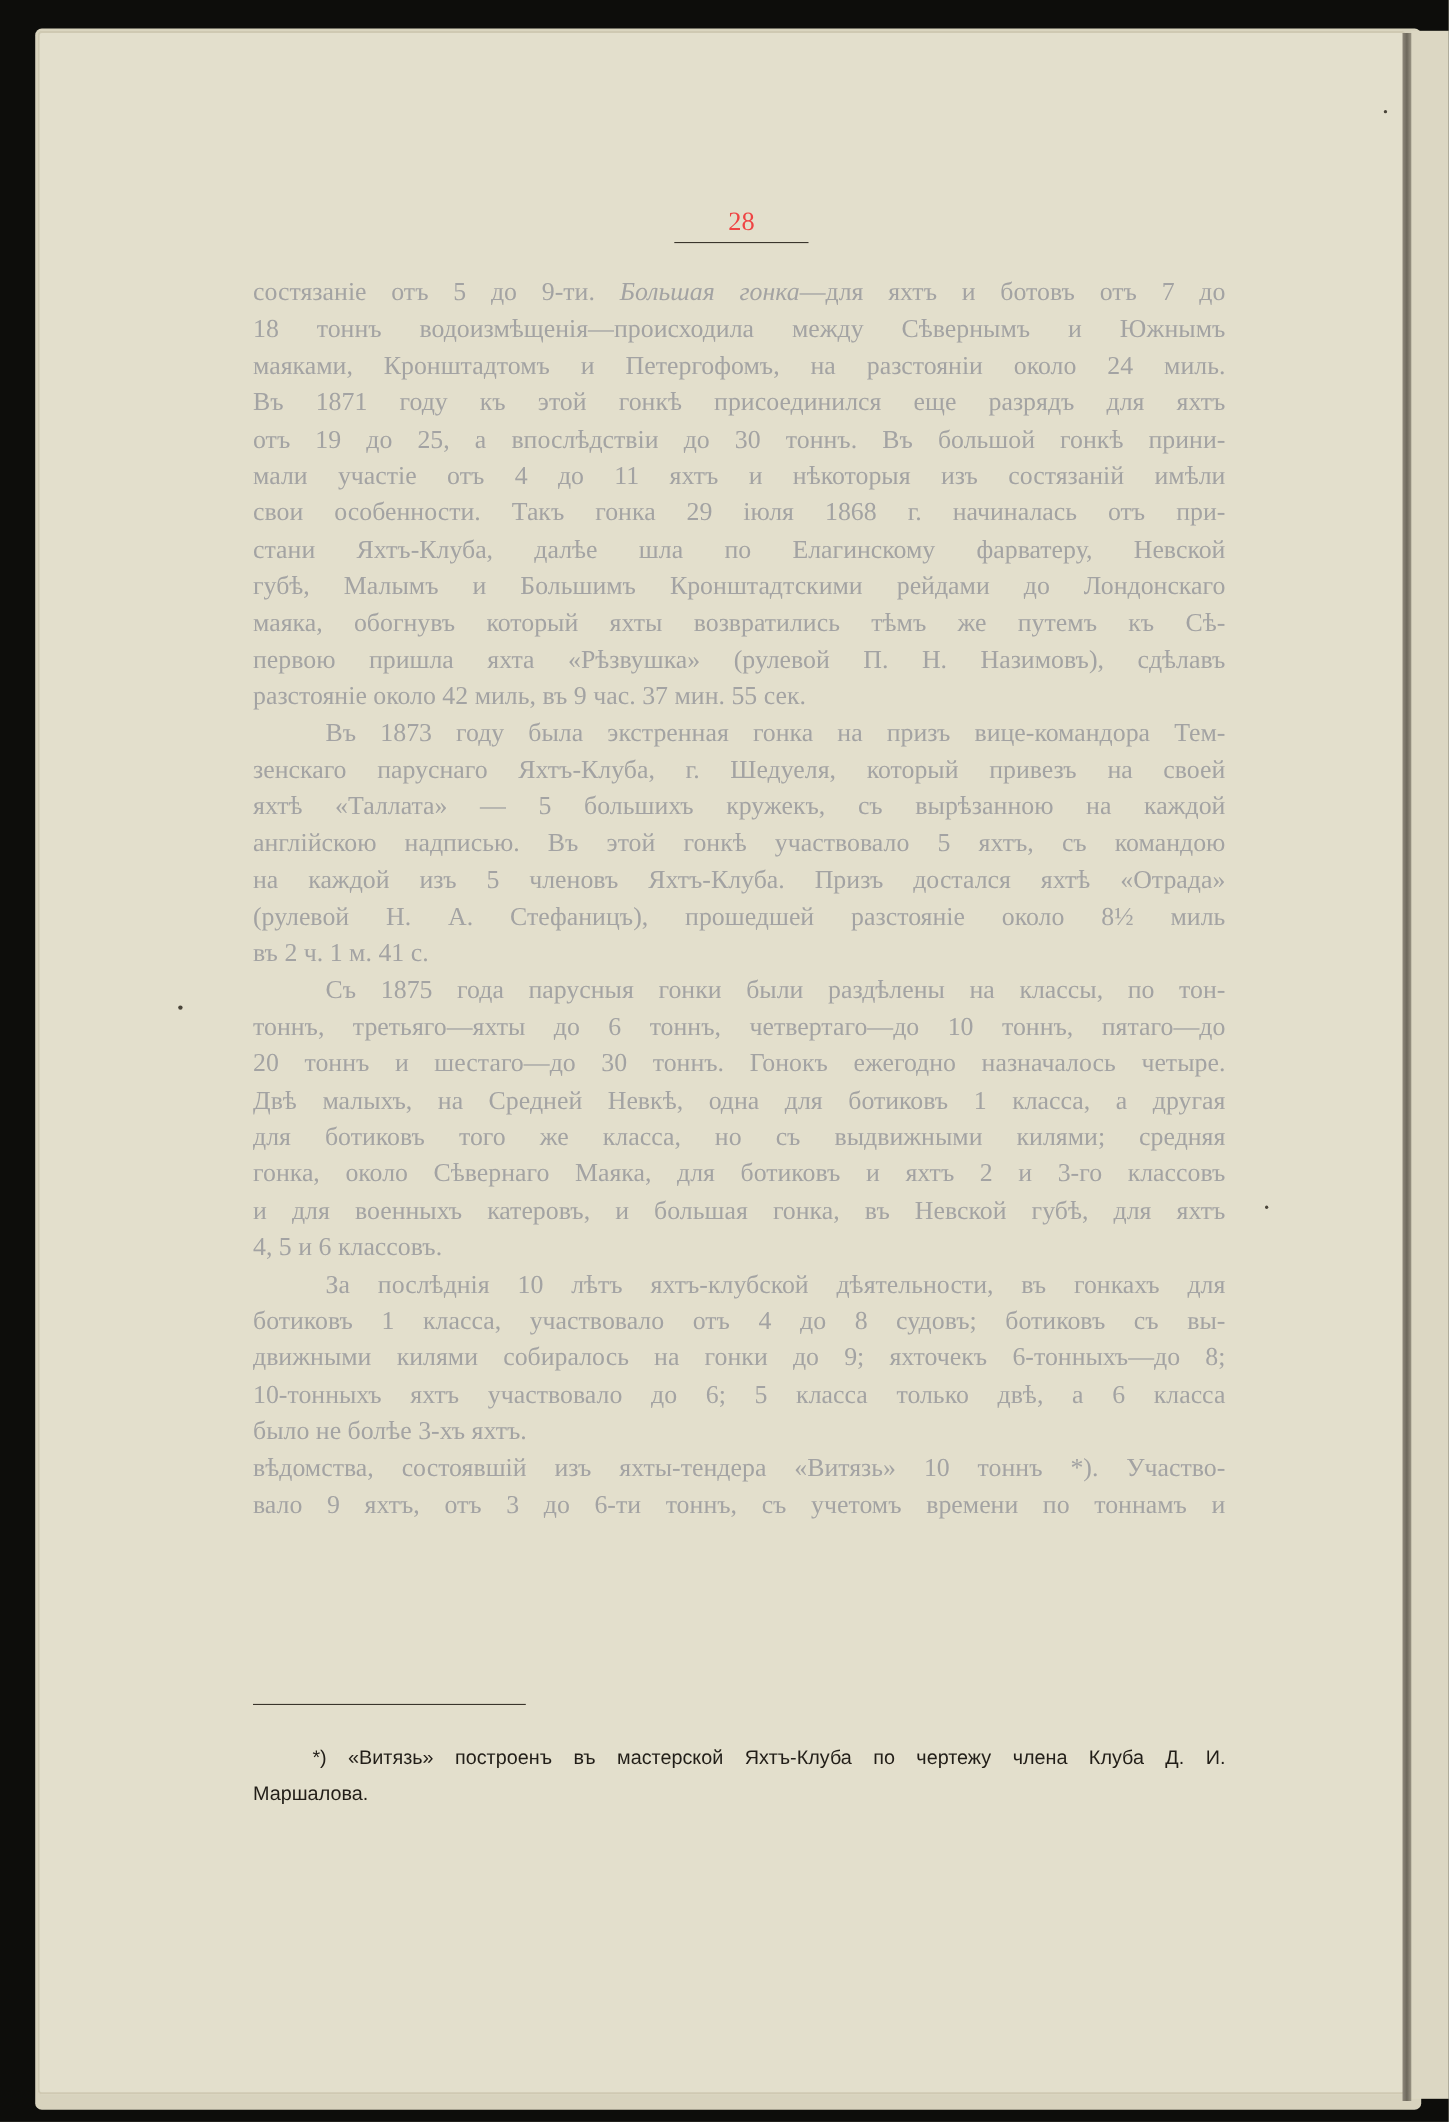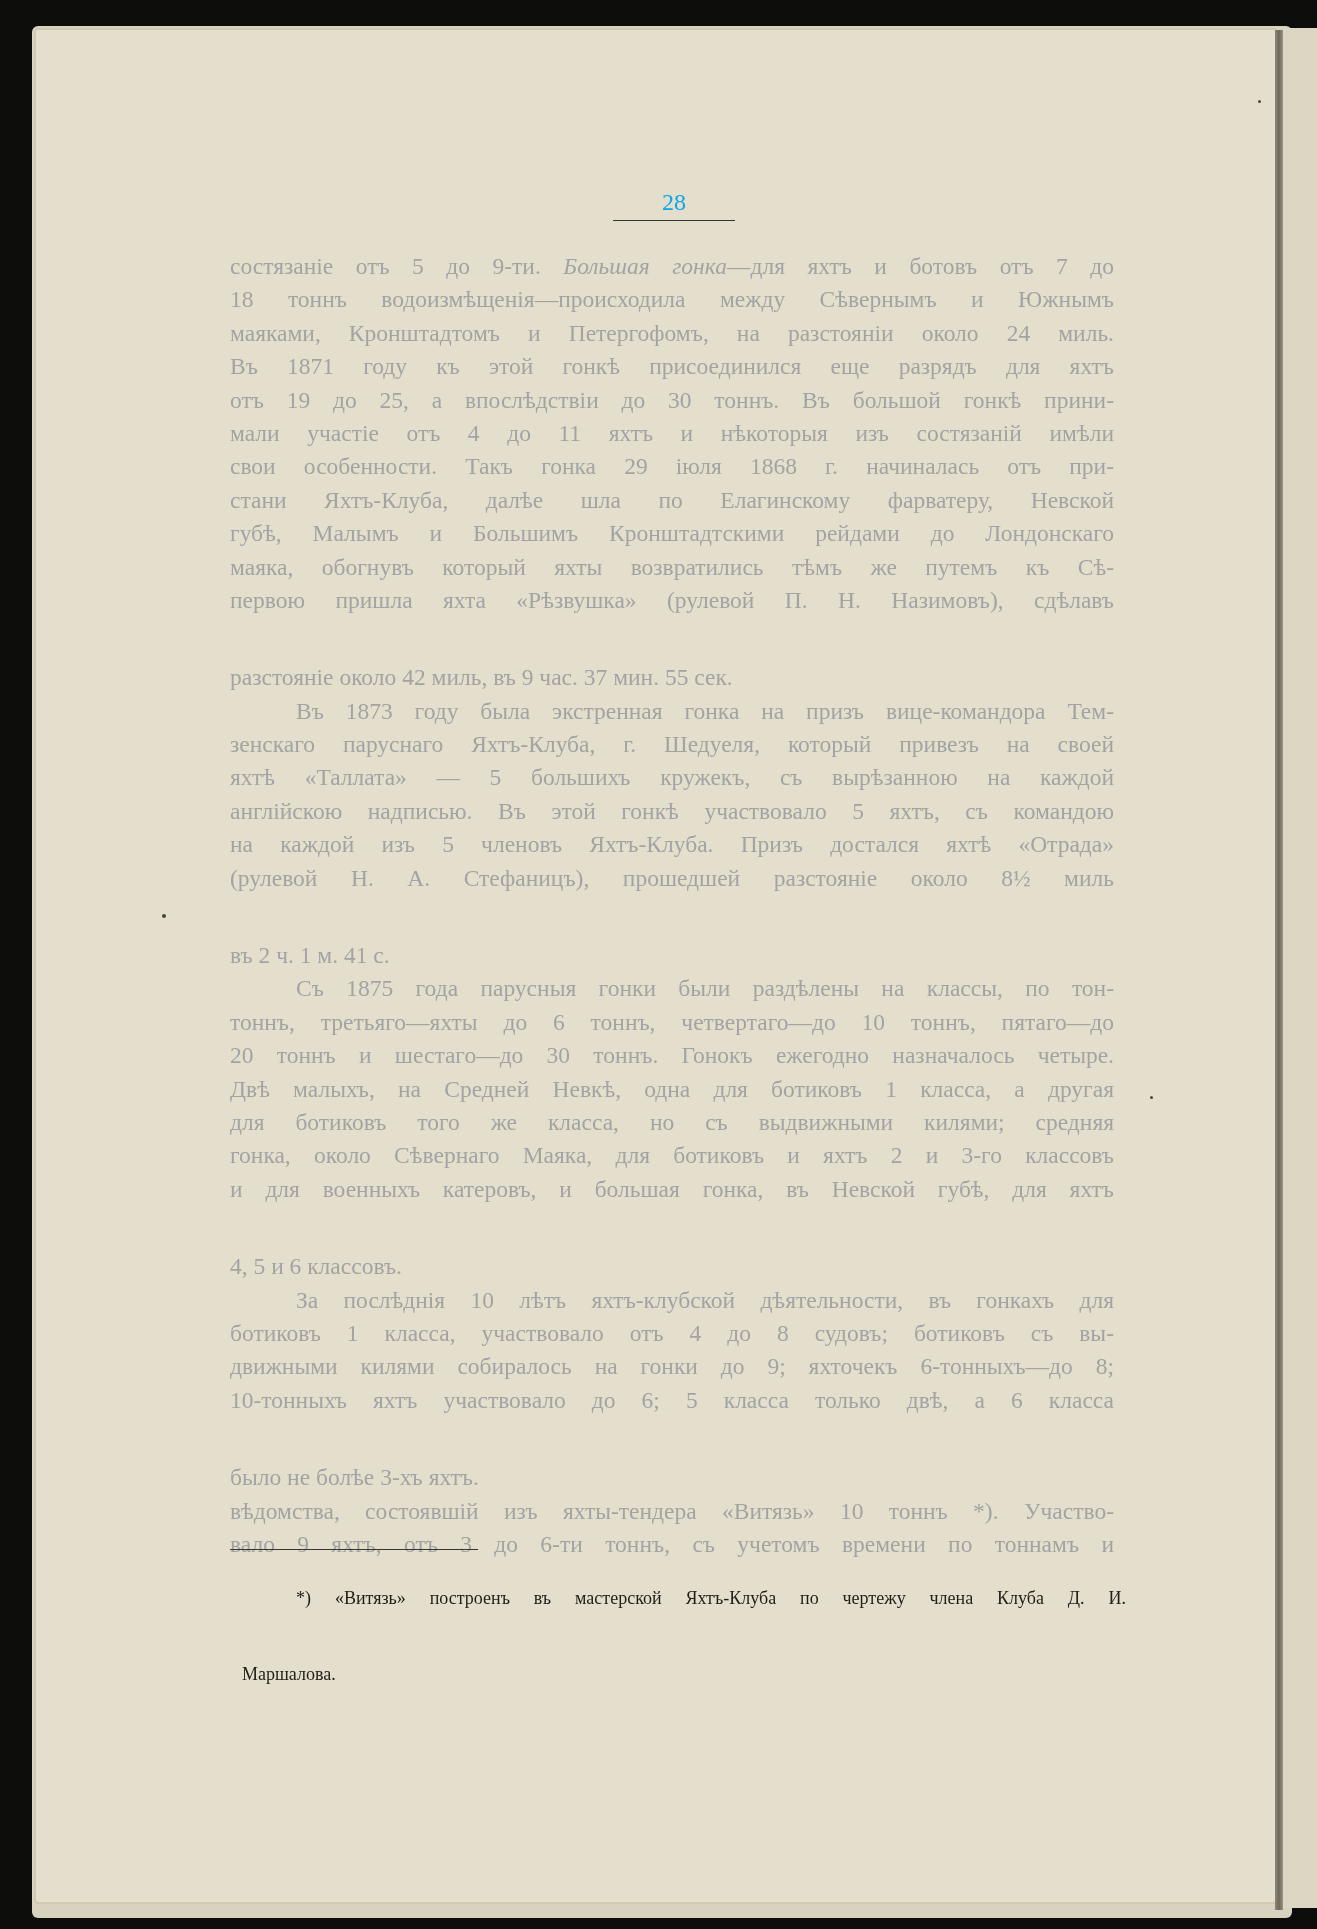--- a/index.html
+++ b/index.html
@@ -22,44 +22,44 @@
     .spine {
       position: absolute; left: 1275px; top: 30px; width: 8px; height: 1880px;
       background: linear-gradient(to right, #8d877a, #6d685c, #9a9484);
     }
     .next-page {
       position: absolute; left: 1283px; top: 28px; width: 40px; height: 1880px;
       background: #dcd7c3;
     }
     .page-number {
       position: absolute; left: 614px; top: 189px; width: 120px; text-align: center;
-      font-family: "Liberation Serif", serif; font-size: 24px; color: #0ea5e9;
+      font-family: "Liberation Serif", serif; font-size: 24px; color: #ef4444;
     }
     .page-rule {
       position: absolute; left: 613px; top: 220px; width: 122px; height: 1px; background: #3a352c;
     }
     .body-text {
       position: absolute; left: 230px; top: 250px; width: 884px;
       font-family: "Liberation Serif", serif; font-size: 23.5px; line-height: 33.4px;
       color: #a3a3a3;
     }
     .line {
       display: block; white-space: nowrap;
       text-align: justify; text-align-last: justify;
       height: 33.4px;
     }
-    .line.last { text-align-last: left; margin-top: 44px; }
+    .line.last { text-align-last: left; }
     .line.indent { padding-left: 66px; }
     .ital { font-style: italic; }
     .footnote-rule {
       position: absolute; left: 230px; top: 1549px; width: 248px; height: 1px; background: #3a352c;
     }
     .footnote {
-      position: absolute; left: 242px; top: 1582px; width: 884px;
-      font-family: Liberation Serif, serif; font-size: 18px; line-height: 32px; color: #221e18;
+      position: absolute; left: 230px; top: 1582px; width: 884px;
+      font-family: Liberation Sans, sans-serif; font-size: 18px; line-height: 32px; color: #221e18;
     }
     .footnote .line { height: 32px; }
     .footnote .indent { padding-left: 54px; }
     .speck { position: absolute; width: 4px; height: 4px; border-radius: 50%; background: #4a453a; }
   </style>
 </head>
 <body>
 
 <div class="page-under"></div>
 <div class="next-page"></div>

